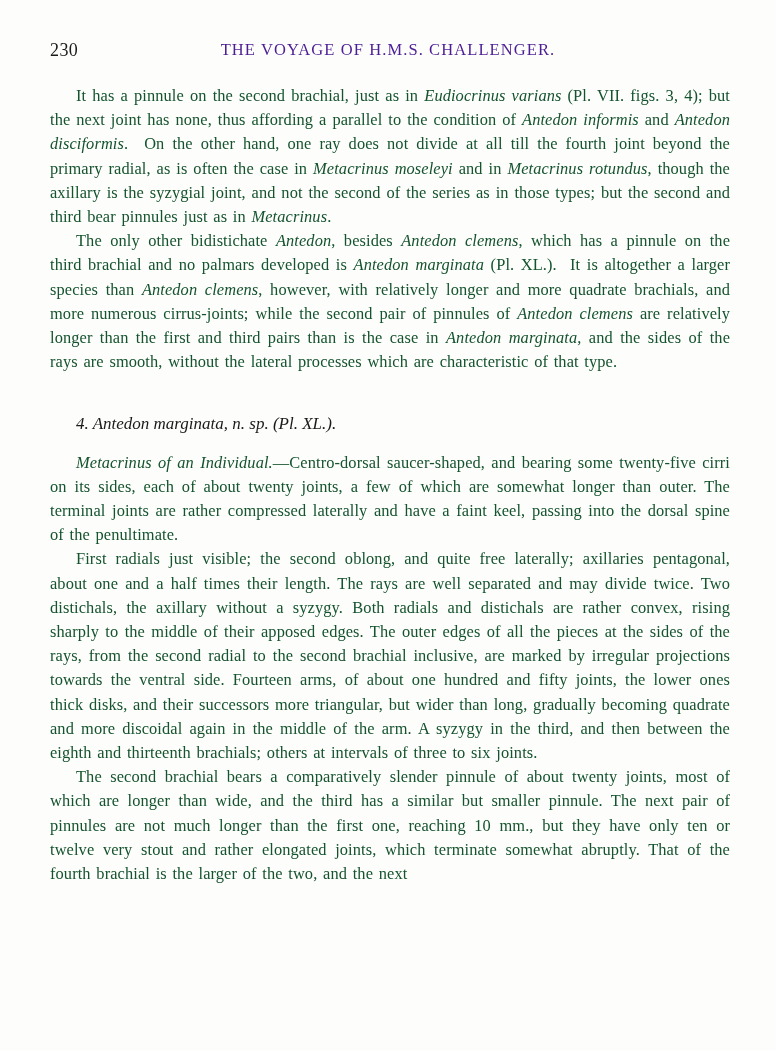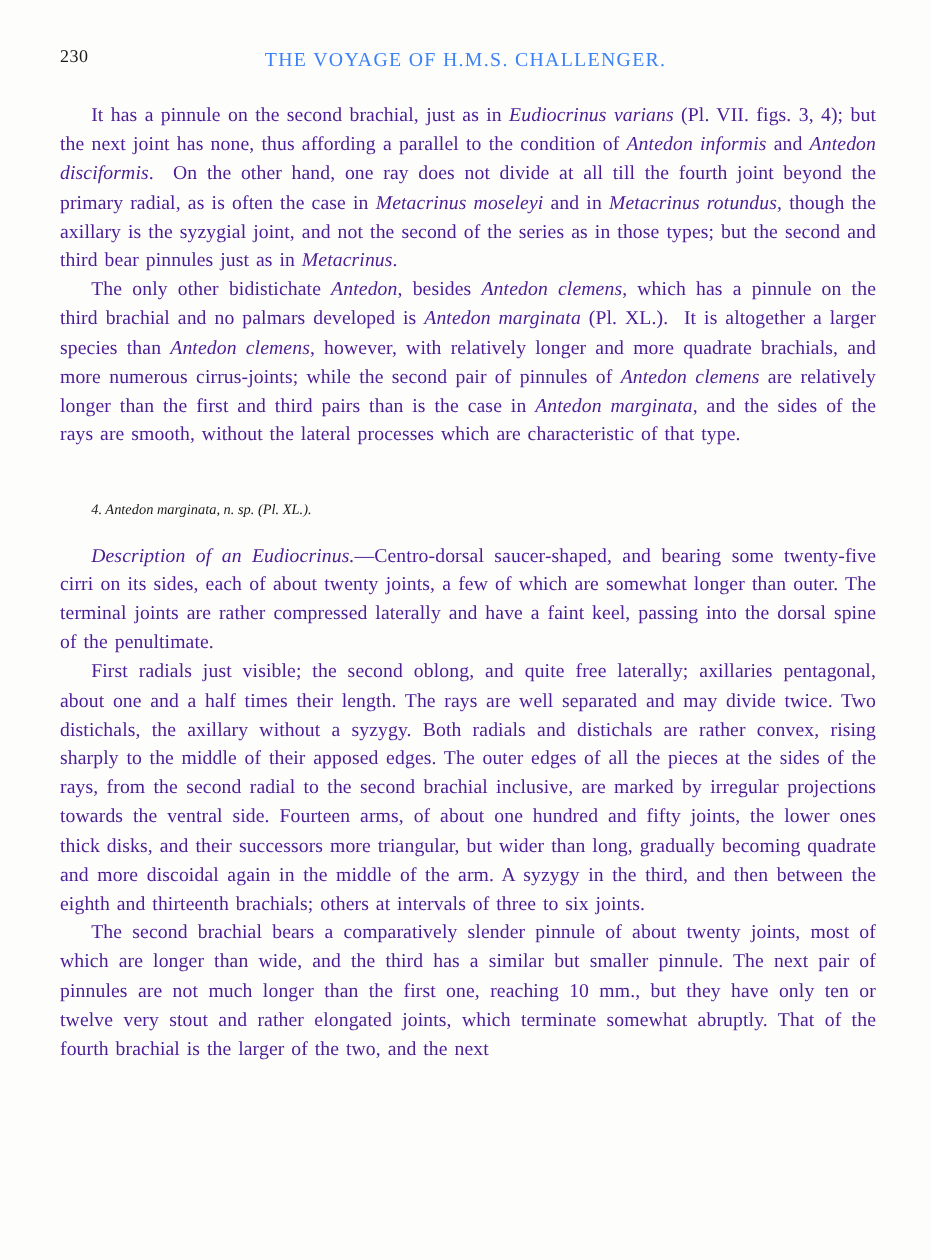--- a/index.html
+++ b/index.html
@@ -24,57 +24,57 @@
     position: absolute;
     top: 40px;
     left: 0;
     width: 776px;
     height: 24px;
   }
   .folio {
     position: absolute;
     left: 50px;
     top: 0;
-    font-size: 15px;
+    font-size: 18px;
     letter-spacing: 0.4px;
     color: #1a1a1a;
   }
   .running-head {
     position: absolute;
     left: 0;
     top: 0;
     width: 776px;
     text-align: center;
     font-size: 16.5px;
     letter-spacing: 1.1px;
-    color: #3b82f6;
+    color: #4c1d95;
   }
   .body {
     position: absolute;
     top: 84px;
     left: 50px;
     width: 680px;
   }
   p {
     margin: 0 0 0 0;
     font-size: 16.4px;
     line-height: 24.2px;
     text-align: justify;
     text-justify: inter-word;
-    color: #4c1d95;
+    color: #14532d;
     letter-spacing: 0.1px;
   }
   p.indent {
     text-indent: 26px;
   }
   .section-gap {
     height: 26px;
   }
   .heading-line {
-    font-size: 12px;
+    font-size: 17px;
     line-height: 24.2px;
     text-indent: 26px;
     margin-top: 0;
   }
   .formula-line {
     font-size: 16.4px;
     line-height: 24.2px;
     text-indent: 26px;
     margin-top: 14px;
   }
@@ -126,21 +126,21 @@
     <div class="section-gap" style="height:38px"></div>
 
     <div class="heading-line">
       <span style="font-style:italic">4. Antedon marginata, n. sp. (Pl. XL.).</span>
     </div>
 
 
     <div style="height:14px"></div>
 
     <p class="indent spaced">
-      <i>Description of an Eudiocrinus.</i><span>—Centro-dorsal saucer-shaped, and bearing some twenty-five cirri on its sides, each of about twenty joints, a few of which are somewhat longer than outer. The terminal joints are rather compressed laterally and have a faint keel, passing into the dorsal spine of the penultimate.</span>
+      <i>Metacrinus of an Individual.</i><span>—Centro-dorsal saucer-shaped, and bearing some twenty-five cirri on its sides, each of about twenty joints, a few of which are somewhat longer than outer. The terminal joints are rather compressed laterally and have a faint keel, passing into the dorsal spine of the penultimate.</span>
     </p>
 
     <p class="indent spaced">First radials just visible; the second oblong, and quite free laterally; axillaries pentagonal, about one and a half times their length. The rays are well separated and may divide twice. Two distichals, the axillary without a syzygy. Both radials and distichals are rather convex, rising sharply to the middle of their apposed edges. The outer edges of all the pieces at the sides of the rays, from the second radial to the second brachial inclusive, are marked by irregular projections towards the ventral side. Fourteen arms, of about one hundred and fifty joints, the lower ones thick disks, and their successors more triangular, but wider than long, gradually becoming quadrate and more discoidal again in the middle of the arm. A syzygy in the third, and then between the eighth and thirteenth brachials; others at intervals of three to six joints.</p>
 
     <p class="indent spaced">The second brachial bears a comparatively slender pinnule of about twenty joints, most of which are longer than wide, and the third has a similar but smaller pinnule. The next pair of pinnules are not much longer than the first one, reaching 10 mm., but they have only ten or twelve very stout and rather elongated joints, which terminate somewhat abruptly. That of the fourth brachial is the larger of the two, and the next</p>
 
   </div>
 </div>
 
 </body></html>

